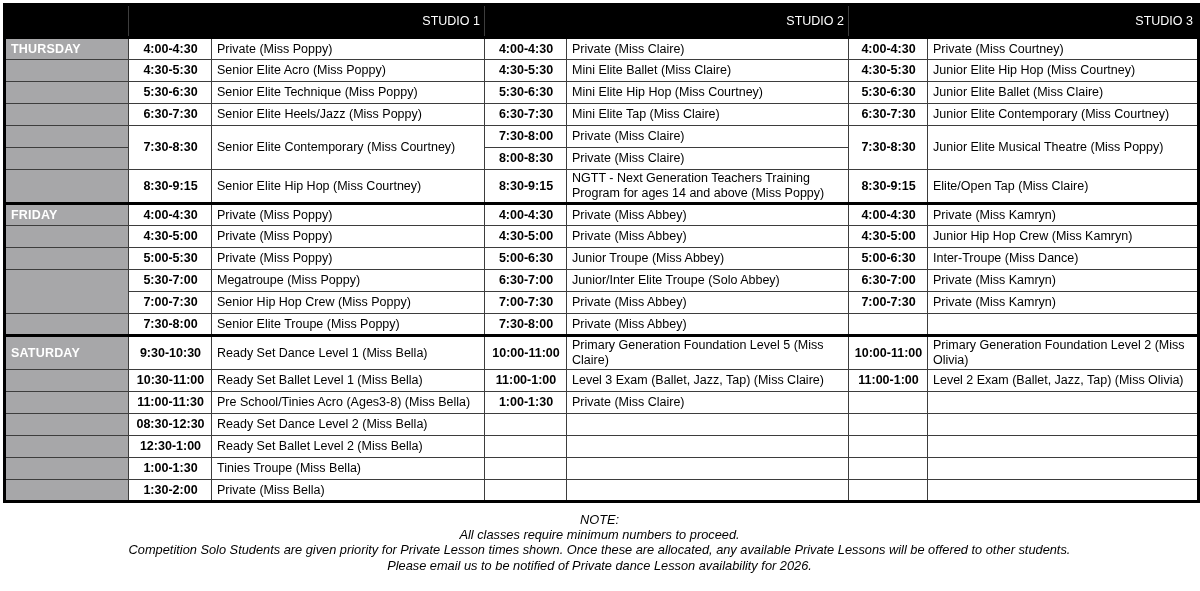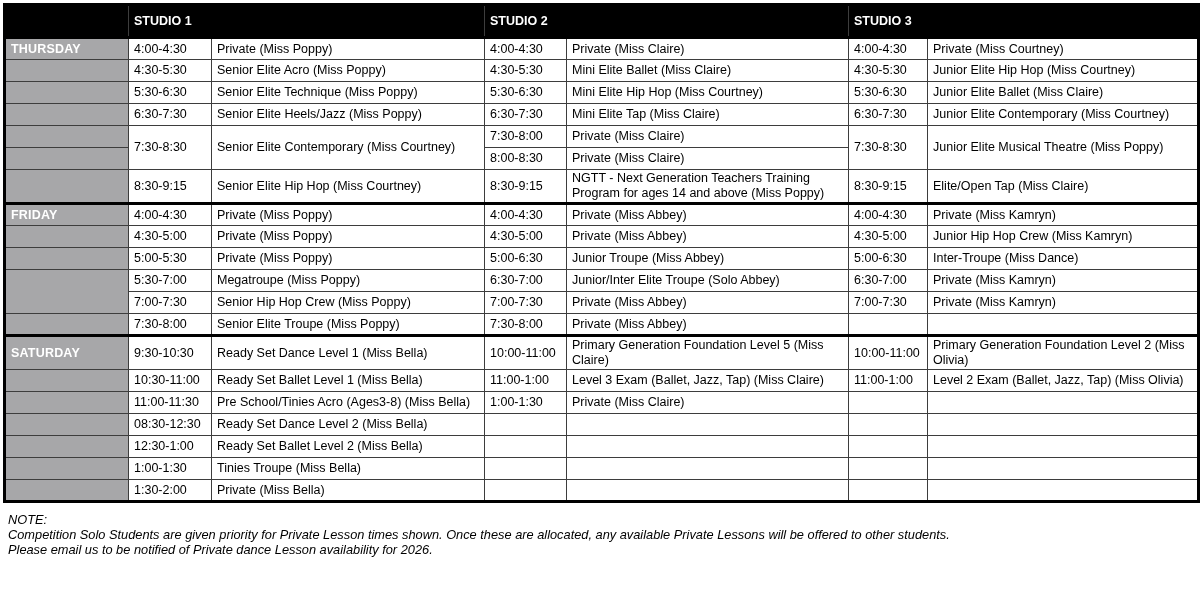--- a/index.html
+++ b/index.html
@@ -28,46 +28,46 @@
     border:1px solid var(--grid);
     font-size:12.5px;
     padding:1px 4px 1px 5px;
     vertical-align:middle;
     overflow:hidden;
     line-height:15px;
   }
   thead th{
     background:var(--header-bg);
     color:var(--header-text);
-    font-weight:bold;
+    font-weight:normal;
     font-size:13px;
     height:28px;
-    text-align:left;
+    text-align:right;
     border:0;
     border-bottom:3px solid var(--strong);
   }
   tbody tr{height:22px;padding-left:8px;}
   td.day{
     background:var(--day-bg);
     color:#ffffff;
     font-weight:bold;
     font-size:12.5px;
     padding-left:6px;
     letter-spacing:.2px;
   }
-  td.time{font-weight:normal;white-space:nowrap;}
+  td.time{font-weight:bold;white-space:nowrap;text-align:center;}
   td.studio-start{border-left:3px solid var(--strong);}
   tr.day-start td{border-top:3px solid var(--strong);}
   .notes{
     padding:9px 6px 6px 5px;
     font-style:italic;
     font-size:12.8px;
     line-height:15.2px;
   }
-  .notes div{white-space:nowrap;}
+  .notes div{white-space:nowrap;text-align:center;}
 </style>
 </head>
 <body>
 
 <div class="page">
   <table class="schedule">
     <colgroup>
       <col style="width:124px">
       <col style="width:83px">
         <col style="width:273px">
@@ -258,16 +258,17 @@
           <td class="time studio-start"></td>
           <td class="cls"></td>
           <td class="time studio-start"></td>
           <td class="cls"></td>
         </tr>
       </tbody>
   </table>
 
   <div class="notes">
     <div>NOTE:</div>
+    <div>All classes require minimum numbers to proceed.</div>
     <div>Competition Solo Students are given priority for Private Lesson times shown. Once these are allocated, any available Private Lessons will be offered to other students.</div>
     <div>Please email us to be notified of Private dance Lesson availability for 2026.</div>
   </div>
 </div>
 
 </body></html>

